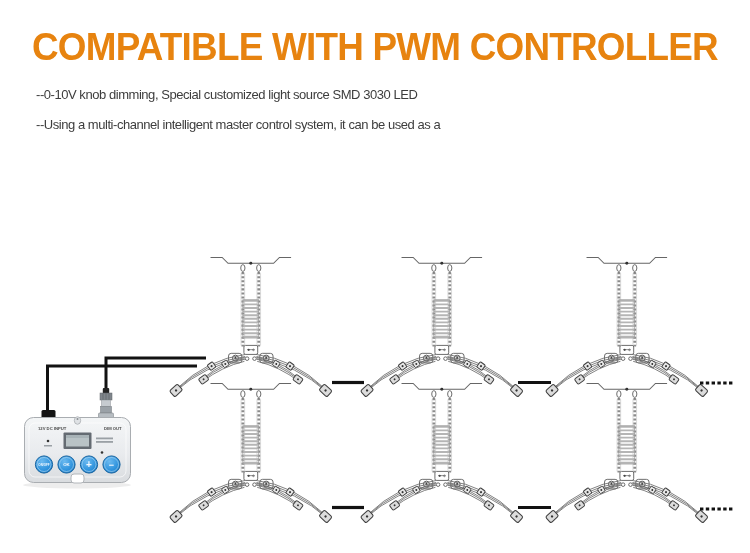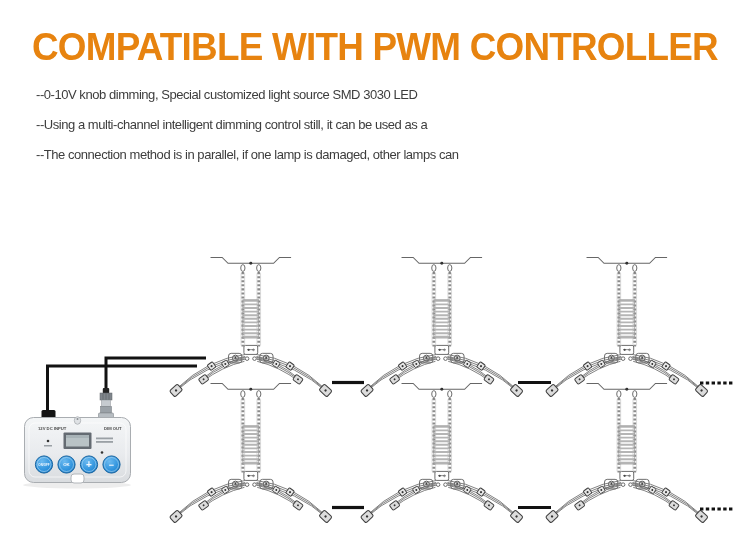--- a/index.html
+++ b/index.html
@@ -20,22 +20,21 @@
   .desc-line{white-space:nowrap;line-height:30px;height:30px;}
   .diagram-svg{position:absolute;left:0;top:0;}
 </style>
 </head>
 <body>
 
 <div class="page-title" style="color: rgb(231, 131, 15);">COMPATIBLE WITH PWM CONTROLLER</div>
 
 <div class="description">
   <div class="desc-line">--0-10V knob dimming, Special customized light source SMD 3030 LED</div>
-  <div class="desc-line">--Using a multi-channel intelligent dimming control still, it can be used as a</div>
-  <div class="desc-line">--The connection method is in parallel, if one lamp is damaged, other lamps can</div>
+  <div class="desc-line">--Using a multi-channel intelligent master control system, it can be used as a</div>
 </div>
 
 <svg class="diagram-svg" width="750" height="553" viewBox="0 0 750 553" xmlns="http://www.w3.org/2000/svg">
 
   <defs>
     <linearGradient id="bodyGrad" x1="0" y1="0" x2="0" y2="1">
       <stop offset="0" stop-color="#f4f6f7"></stop>
       <stop offset="0.55" stop-color="#e9ebee"></stop>
       <stop offset="1" stop-color="#d9dcdf"></stop>
     </linearGradient>

